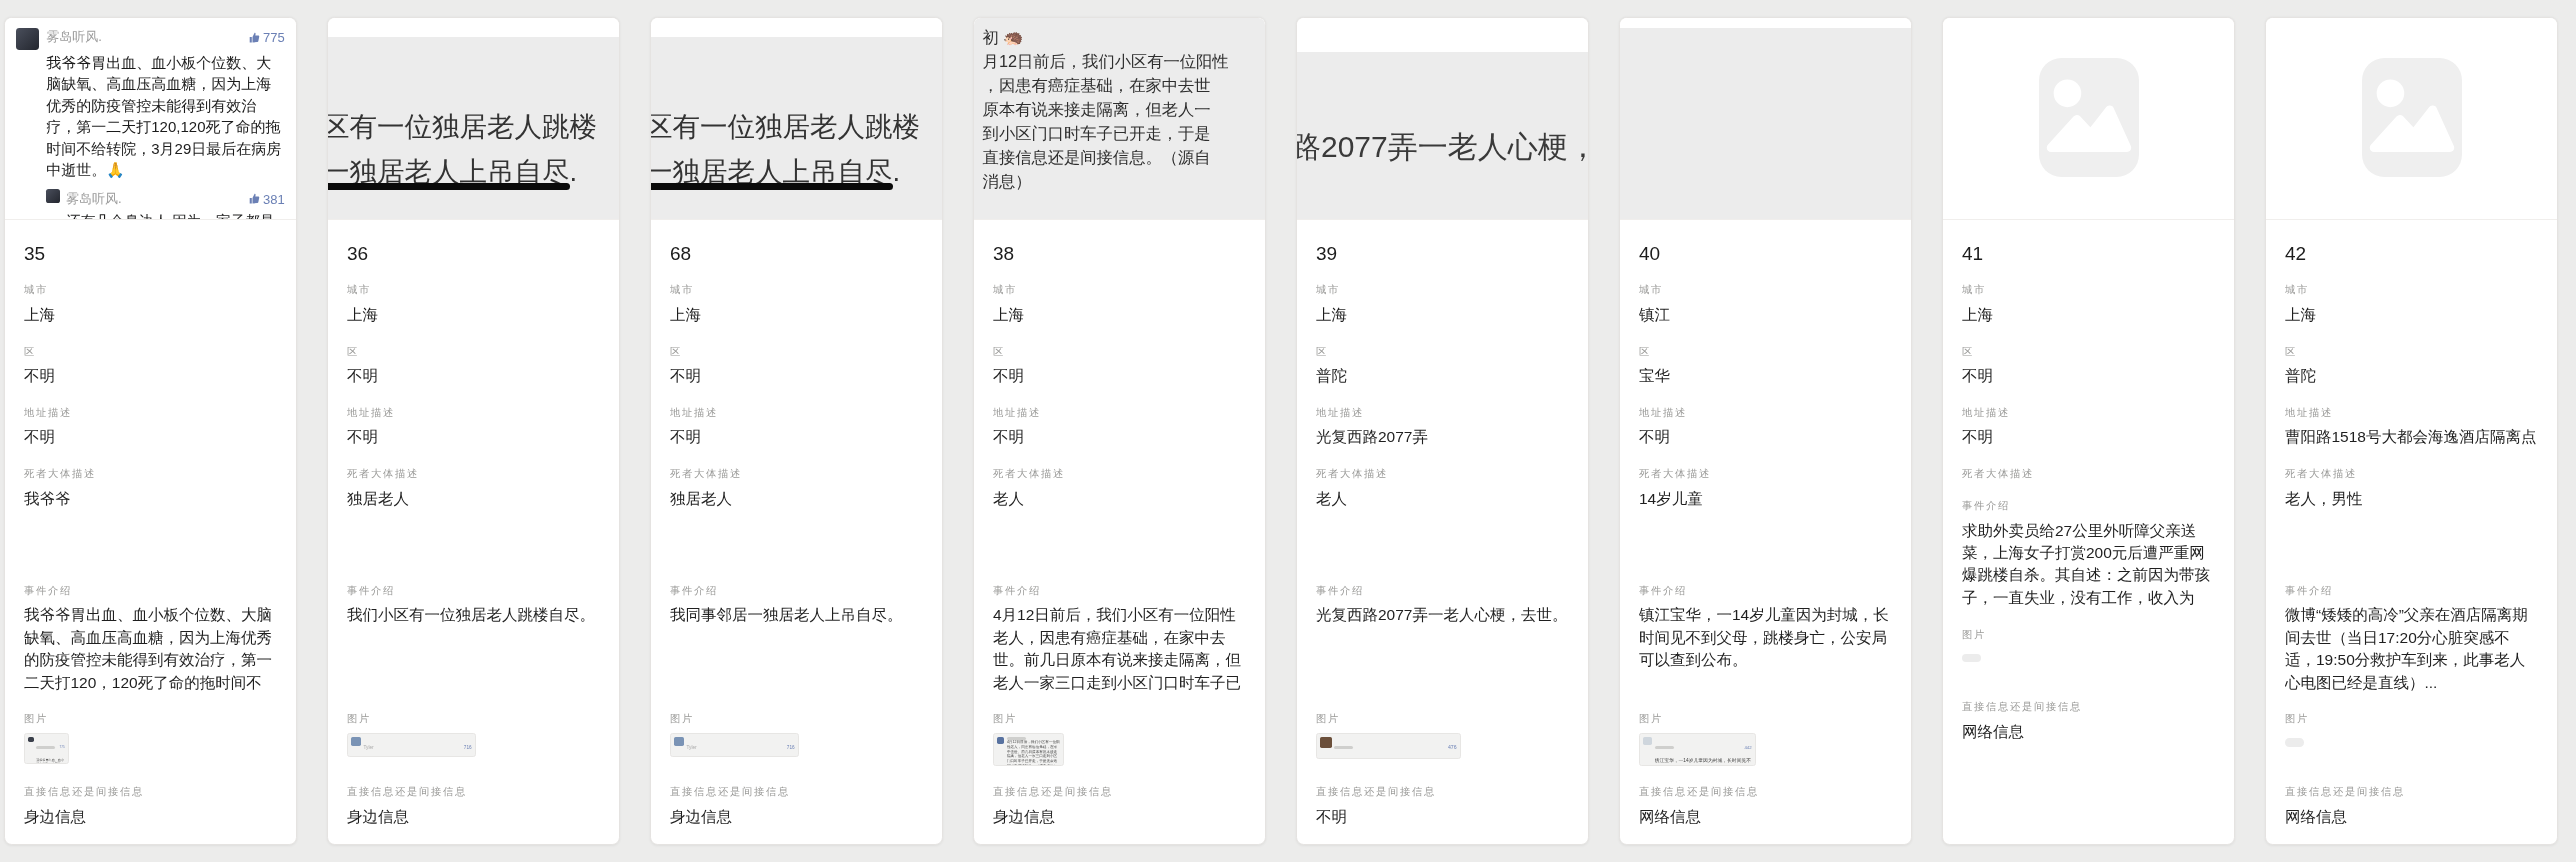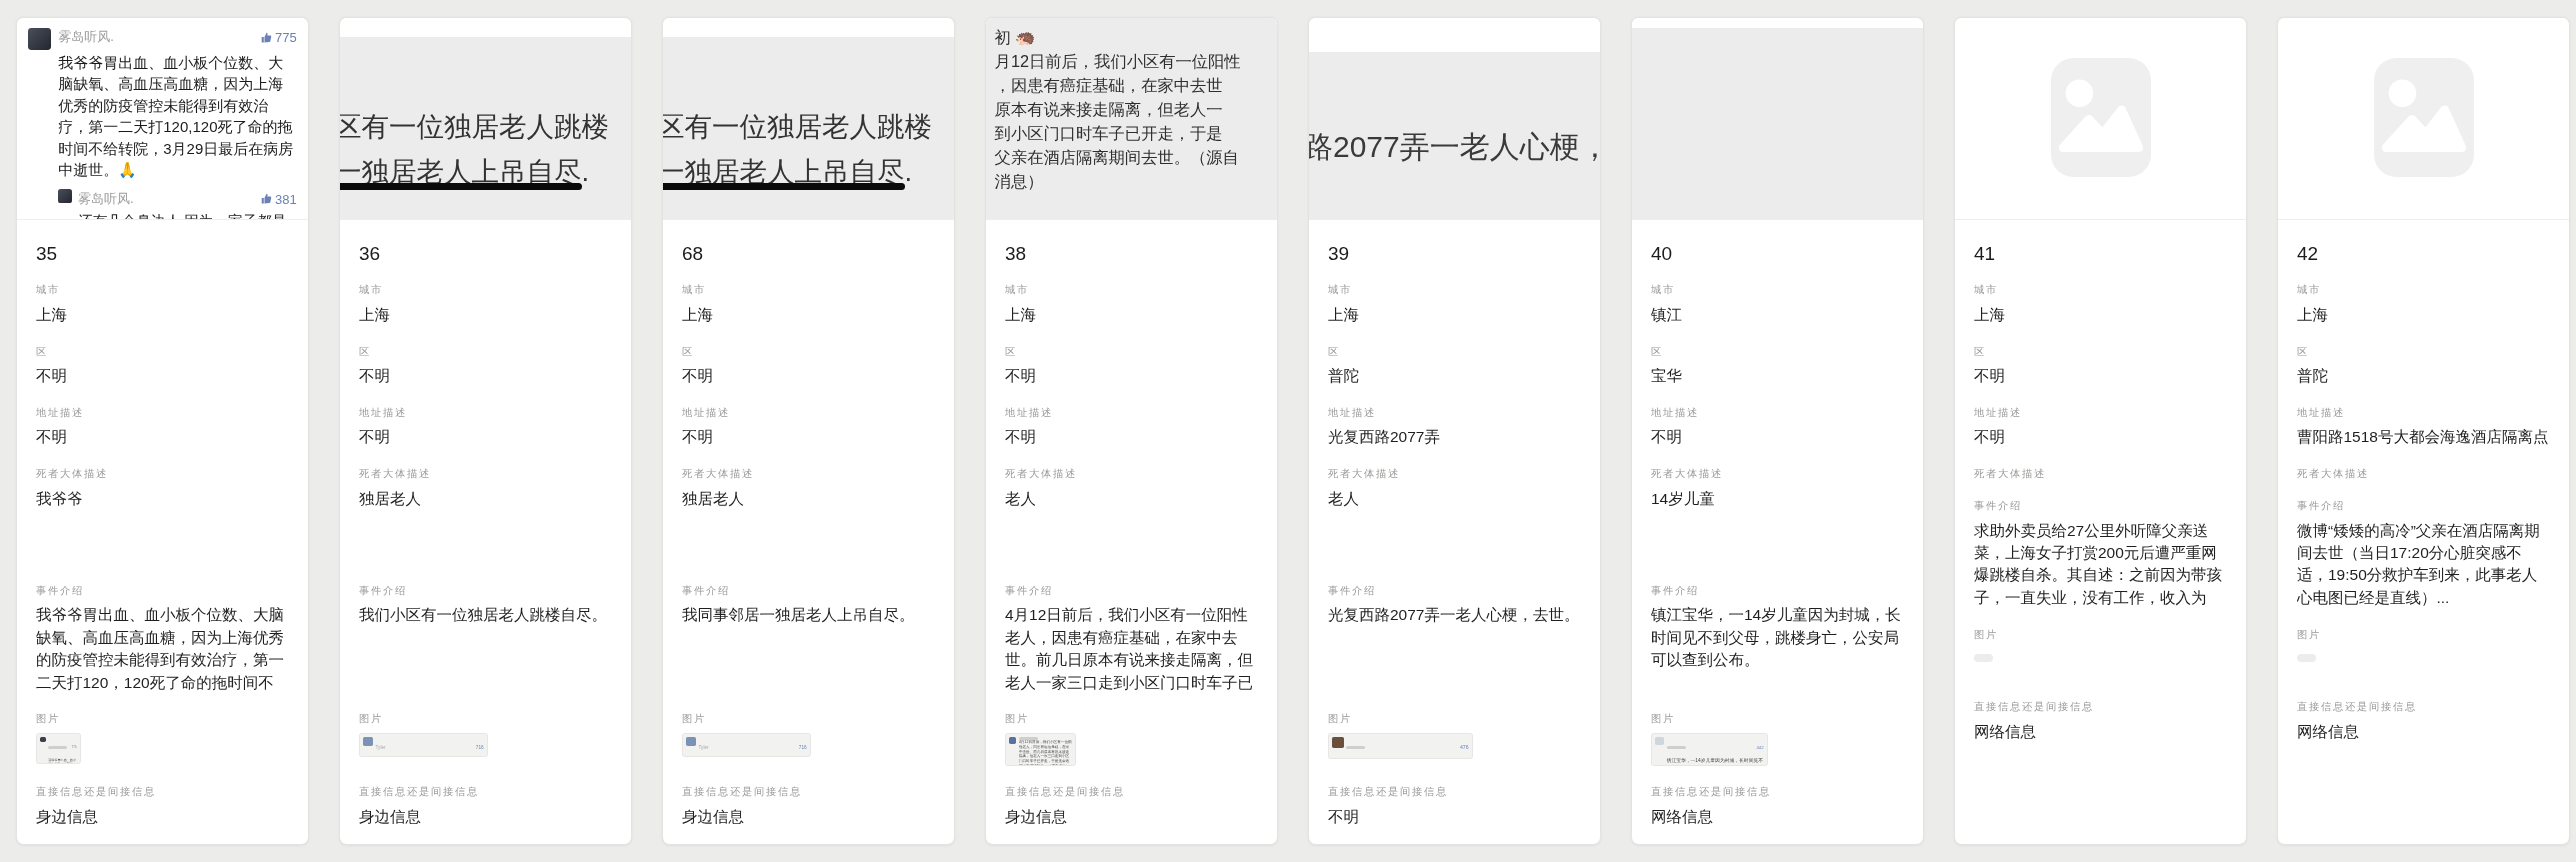--- a/index.html
+++ b/index.html
@@ -4,21 +4,21 @@
 <style>
   html,body{margin:0;padding:0;}
   body{
     width:2576px;height:862px;overflow:hidden;
     background:#ececeb;
     font-family:"Liberation Sans","DejaVu Sans",sans-serif;
     -webkit-font-smoothing:antialiased;
   }
   .board{
     display:flex;flex-direction:row;align-items:flex-end;
-    gap:30px;padding:17px 16px;
+    gap:30px;padding:17px 4px;
   }
   .card{
     flex:none;width:293px;height:828px;background:#ffffff;
     border:0.9px solid #e5e3e1;border-radius:7.7px;
     box-shadow:0 0.9px 2.6px rgba(0,0,0,.06);
     overflow:hidden;box-sizing:border-box;
   }
   
   .cover{position:relative;height:201px;border-bottom:0.9px solid #f0eeec;overflow:hidden;background:#fff;}
   .snip{position:absolute;left:0;right:0;background:#ececec;color:#333;overflow:hidden;}
@@ -257,21 +257,21 @@
   </div>
 
   <div class="card">
     <div class="cover">
         <div class="snip v-paragraph">
           <div class="sline">初 🦔</div>
           <div class="sline">月12日前后，我们小区有一位阳性</div>
           <div class="sline">，因患有癌症基础，在家中去世</div>
           <div class="sline">原本有说来接走隔离，但老人一</div>
           <div class="sline">到小区门口时车子已开走，于是</div>
-          <div class="sline">父亲在酒店隔离期间去世。（源自</div>
+          <div class="sline">直接信息还是间接信息。（源自</div>
           <div class="sline">消息）</div>
         </div>
       </div>
     <div class="cbody">
       <div class="num">38</div>
       <div class="fields">
           <div class="fld first">
             <div class="lbl">城市</div>
             <div class="val one">上海</div>
           </div>
@@ -483,20 +483,21 @@
           <div class="fld">
             <div class="lbl">区</div>
             <div class="val one">普陀</div>
           </div>
           <div class="fld">
             <div class="lbl">地址描述</div>
             <div class="val one">曹阳路1518号大都会海逸酒店隔离点</div>
           </div>
           <div class="fld">
             <div class="lbl">死者大体描述</div>
+            <div class="val deceased">老人，男性</div>
           </div>
           <div class="fld">
             <div class="lbl">事件介绍</div>
             <div class="val event">微博“矮矮的高冷”父亲在酒店隔离期间去世（当日17:20分心脏突感不适，19:50分救护车到来，此事老人心电图已经是直线）...</div>
           </div>
           <div class="fld">
             <div class="lbl">图片</div>
             <div class="val imgslot">
               <div class="t-pill"></div>
             </div>

